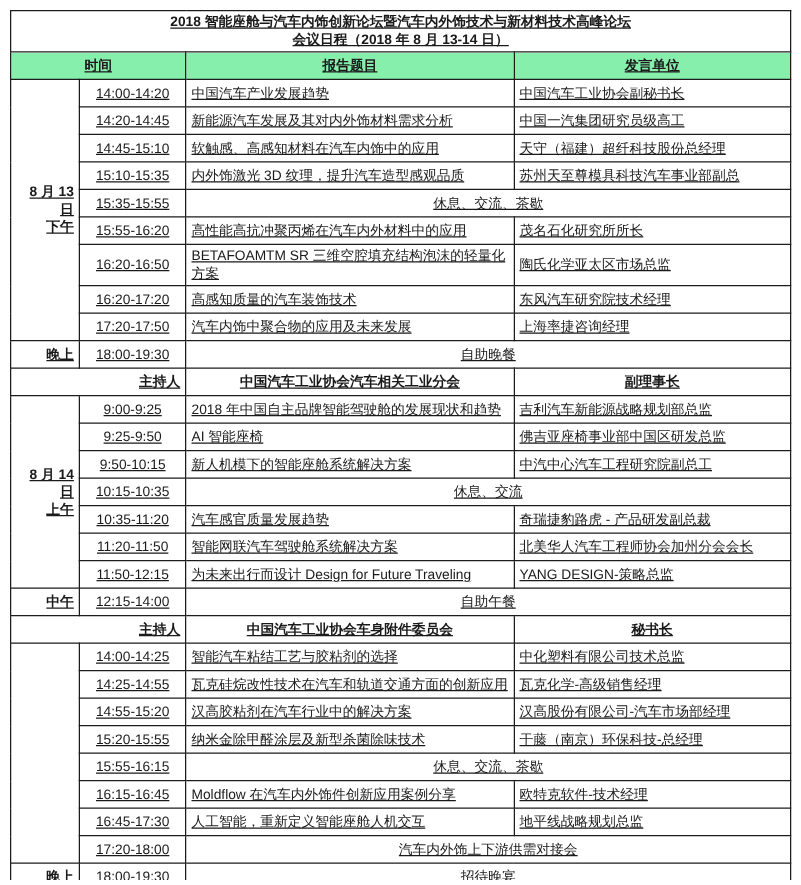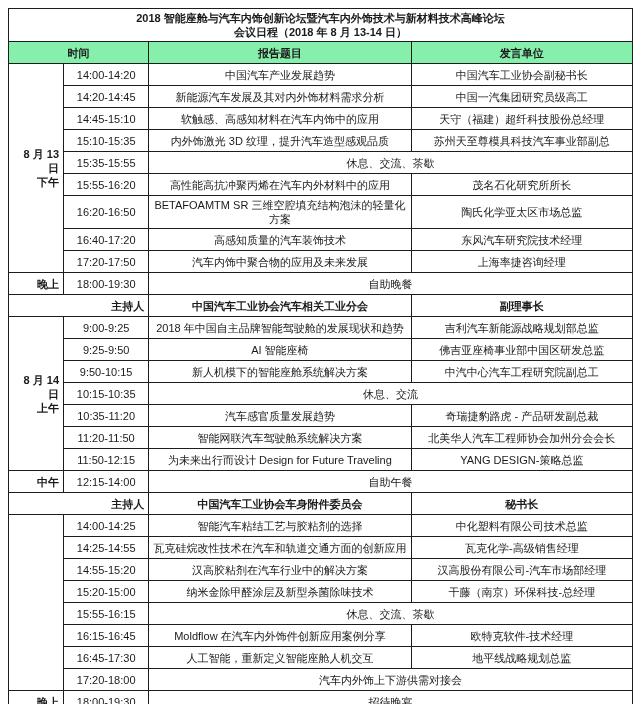--- a/index.html
+++ b/index.html
@@ -8,20 +8,21 @@
     background: #ffffff;
     font-family: "Liberation Sans", "DejaVu Sans", sans-serif;
     color: #1a1a1a;
   }
   .page {
     width: 641px;
     height: 704px;
     box-sizing: border-box;
     padding: 8px 8px 0 8px;
     background: #ffffff;
+    text-decoration: underline;
   }
   table.schedule {
     border-collapse: collapse;
     width: 625px;
     table-layout: fixed;
   }
   table.schedule td, table.schedule th {
     border: 1px solid #1c1c1c;
     font-size: 11px;
     line-height: 14px;
@@ -47,21 +48,21 @@
     font-weight: bold;
     white-space: pre-line;
     margin-left: 45px;
   }
   td.time {
     text-align: center;
     white-space: nowrap;
     padding: 2px 1px;
   }
   td.topic, td.speaker {
-    text-align: center;
+    text-align: left;
   }
   td.merged {
     text-align: center;
   }
   td.bold {
     font-weight: bold;
   }
   td.center {
     text-align: center;
   }
@@ -121,21 +122,21 @@
           <td class="time">15:55-16:20</td>
           <td class="topic">高性能高抗冲聚丙烯在汽车内外材料中的应用</td>
           <td class="speaker">茂名石化研究所所长</td>
         </tr>
         <tr>
           <td class="time">16:20-16:50</td>
           <td class="topic">BETAFOAMTM SR 三维空腔填充结构泡沫的轻量化方案</td>
           <td class="speaker">陶氏化学亚太区市场总监</td>
         </tr>
         <tr>
-          <td class="time">16:40-17:20</td>
+          <td class="time">16:20-17:20</td>
           <td class="topic">高感知质量的汽车装饰技术</td>
           <td class="speaker">东风汽车研究院技术经理</td>
         </tr>
         <tr>
           <td class="time">17:20-17:50</td>
           <td class="topic">汽车内饰中聚合物的应用及未来发展</td>
           <td class="speaker">上海率捷咨询经理</td>
         </tr>
         <tr>
           <td class="day" rowspan="1">晚上</td>
@@ -203,21 +204,21 @@
           <td class="time">14:25-14:55</td>
           <td class="topic">瓦克硅烷改性技术在汽车和轨道交通方面的创新应用</td>
           <td class="speaker">瓦克化学-高级销售经理</td>
         </tr>
         <tr>
           <td class="time">14:55-15:20</td>
           <td class="topic">汉高胶粘剂在汽车行业中的解决方案</td>
           <td class="speaker">汉高股份有限公司-汽车市场部经理</td>
         </tr>
         <tr>
-          <td class="time">15:20-15:00</td>
+          <td class="time">15:20-15:55</td>
           <td class="topic">纳米金除甲醛涂层及新型杀菌除味技术</td>
           <td class="speaker">干藤（南京）环保科技-总经理</td>
         </tr>
         <tr>
           <td class="time">15:55-16:15</td>
           <td class="merged" colspan="2">休息、交流、茶歇</td>
         </tr>
         <tr>
           <td class="time">16:15-16:45</td>
           <td class="topic">Moldflow 在汽车内外饰件创新应用案例分享</td>

